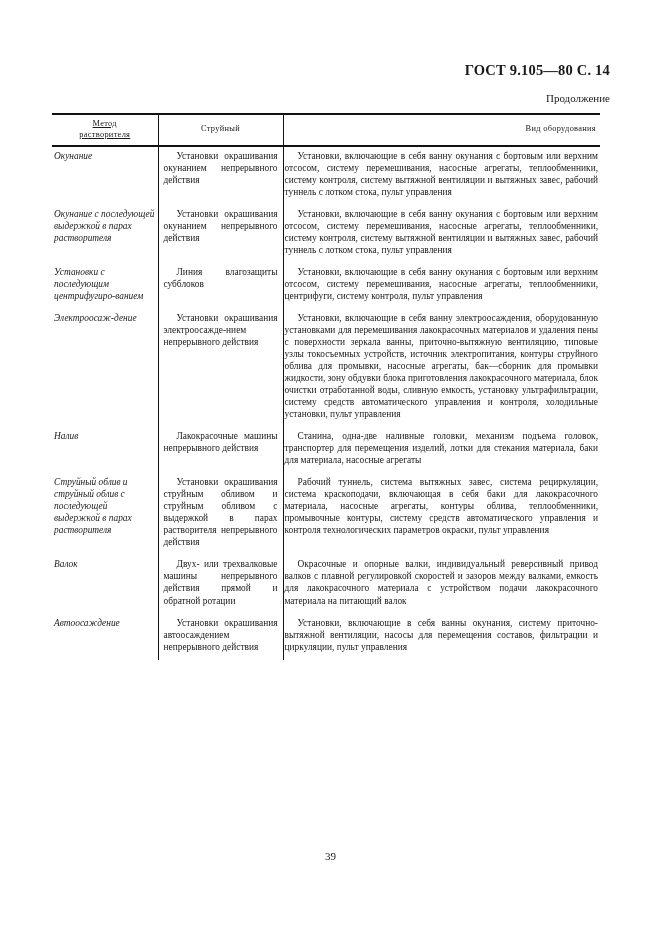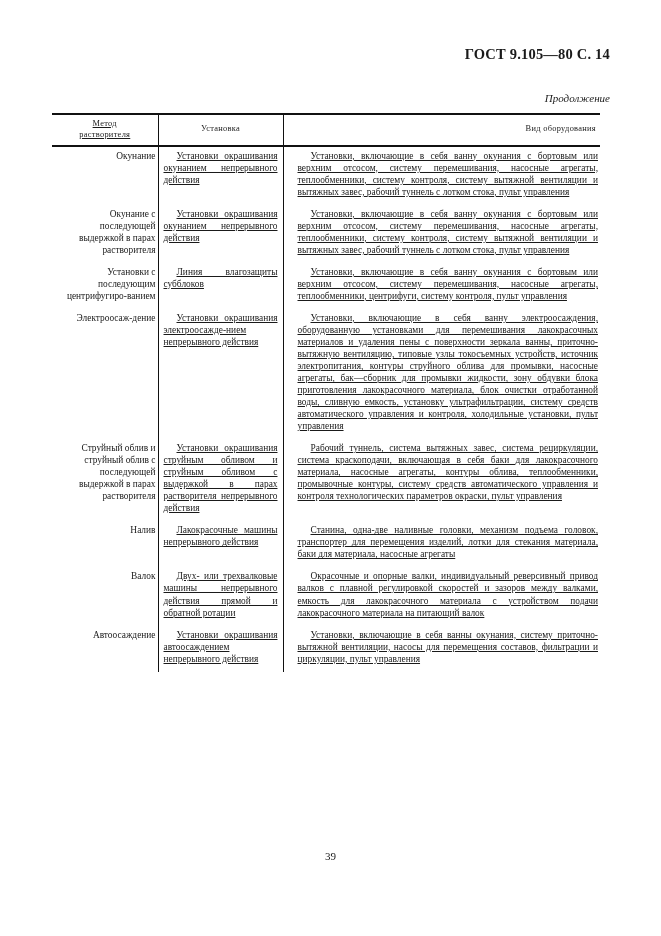--- a/index.html
+++ b/index.html
@@ -19,34 +19,33 @@
     position: absolute;
     left: 0; top: 0;
     width: 661px;
     height: 936px;
   }
 
   
   .doc-header {
     position: absolute;
     left: 50px;
-    top: 46px;
+    top: 62px;
     width: 560px;
     text-align: right;
     font-weight: bold;
     font-size: 14.5px;
     letter-spacing: 0.2px;
   }
   .continuation {
     position: absolute;
     left: 50px;
     top: 92px;
     width: 560px;
     text-align: right;
-    font-style: italic;
     font-size: 11px;
   }
 
   
   .table-wrap {
     position: absolute;
     left: 52px;
     top: 113px;
     width: 548px;
   }
@@ -92,39 +91,39 @@
   }
 
   table.gost tbody td {
     vertical-align: top;
     padding: 3px 5px 7px 5px;
     border-left: 1px solid #111;
     border-right: 1px solid #111;
   }
   table.gost tbody td.col-a {
     border-left: none;
-    text-align: right;
+    text-align: left;
     padding-left: 2px;
     padding-right: 2px;
+    font-style: italic;
   }
   table.gost tbody td.col-b {
     text-align: justify;
     text-align-last: left;
     hyphens: manual;
   }
   table.gost tbody td.col-c {
     border-right: none;
     text-align: justify;
     text-align-last: left;
-    padding-left: 14px;
+    padding-left: 1px;
     padding-right: 2px;
   }
   .indent {
     text-indent: 13px;
-    text-decoration: underline;
   }
   .dash-cell {
     text-align: center;
     padding-top: 5px;
   }
 
   
   .appendix-note {
     position: absolute;
     left: 88px;
@@ -166,21 +165,21 @@
         <col class="c1">
           <col class="c2">
           <col class="c3">
       </colgroup>
       <thead>
         <tr>
           <th class="first">
             <span>Метод</span><br>
             <span>растворителя</span>
           </th>
-          <th>Установка</th>
+          <th>Струйный</th>
           <th class="last">Вид оборудования</th>
         </tr>
       </thead>
       <tbody>
 
         <tr>
           <td class="col-a">Окунание</td>
           <td class="col-b indent">Установки окрашивания окунанием непрерывного действия</td>
           <td class="col-c indent">Установки, включающие в себя ванну окунания с бортовым или верхним отсосом, систему перемешивания, насосные агрегаты, теплообменники, систему контроля, систему вытяжной вентиляции и вытяжных завес, рабочий туннель с лотком стока, пульт управления</td>
         </tr>
@@ -197,32 +196,32 @@
           <td class="col-c indent">Установки, включающие в себя ванну окунания с бортовым или верхним отсосом, систему перемешивания, насосные агрегаты, теплообменники, центрифуги, систему контроля, пульт управления</td>
         </tr>
 
         <tr>
           <td class="col-a">Электроосаж-дение</td>
           <td class="col-b indent">Установки окрашивания электроосажде-нием непрерывного действия</td>
           <td class="col-c indent">Установки, включающие в себя ванну электроосаждения, оборудованную установками для перемешивания лакокрасочных материалов и удаления пены с поверхности зеркала ванны, приточно-вытяжную вентиляцию, типовые узлы токосъемных устройств, источник электропитания, контуры струйного облива для промывки, насосные агрегаты, бак—сборник для промывки жидкости, зону обдувки блока приготовления лакокрасочного материала, блок очистки отработанной воды, сливную емкость, установку ультрафильтрации, систему средств автоматического управления и контроля, холодильные установки, пульт управления</td>
         </tr>
 
         <tr>
+          <td class="col-a">Налив</td>
+          <td class="col-b indent">Лакокрасочные машины непрерывного действия</td>
+          <td class="col-c indent">Станина, одна-две наливные головки, механизм подъема головок, транспортер для перемещения изделий, лотки для стекания материала, баки для материала, насосные агрегаты</td>
+        </tr>
+
+        <tr>
           <td class="col-a">Струйный облив и струйный облив с последующей выдержкой в парах растворителя</td>
           <td class="col-b indent">Установки окрашивания струйным обливом и струйным обливом с выдержкой в парах растворителя непрерывного действия</td>
           <td class="col-c indent">Рабочий туннель, система вытяжных завес, система рециркуляции, система краскоподачи, включающая в себя баки для лакокрасочного материала, насосные агрегаты, контуры облива, теплообменники, промывочные контуры, систему средств автоматического управления и контроля технологических параметров окраски, пульт управления</td>
         </tr>
 
         <tr>
-          <td class="col-a">Налив</td>
-          <td class="col-b indent">Лакокрасочные машины непрерывного действия</td>
-          <td class="col-c indent">Станина, одна-две наливные головки, механизм подъема головок, транспортер для перемещения изделий, лотки для стекания материала, баки для материала, насосные агрегаты</td>
-        </tr>
-
-        <tr>
           <td class="col-a">Валок</td>
           <td class="col-b indent">Двух- или трехвалковые машины непрерывного действия прямой и обратной ротации</td>
           <td class="col-c indent">Окрасочные и опорные валки, индивидуальный реверсивный привод валков с плавной регулировкой скоростей и зазоров между валками, емкость для лакокрасочного материала с устройством подачи лакокрасочного материала на питающий валок</td>
         </tr>
 
 
         <tr>
           <td class="col-a">Автоосаждение</td>
           <td class="col-b indent">Установки окрашивания автоосаждением непрерывного действия</td>
           <td class="col-c indent">Установки, включающие в себя ванны окунания, систему приточно-вытяжной вентиляции, насосы для перемещения составов, фильтрации и циркуляции, пульт управления</td>

